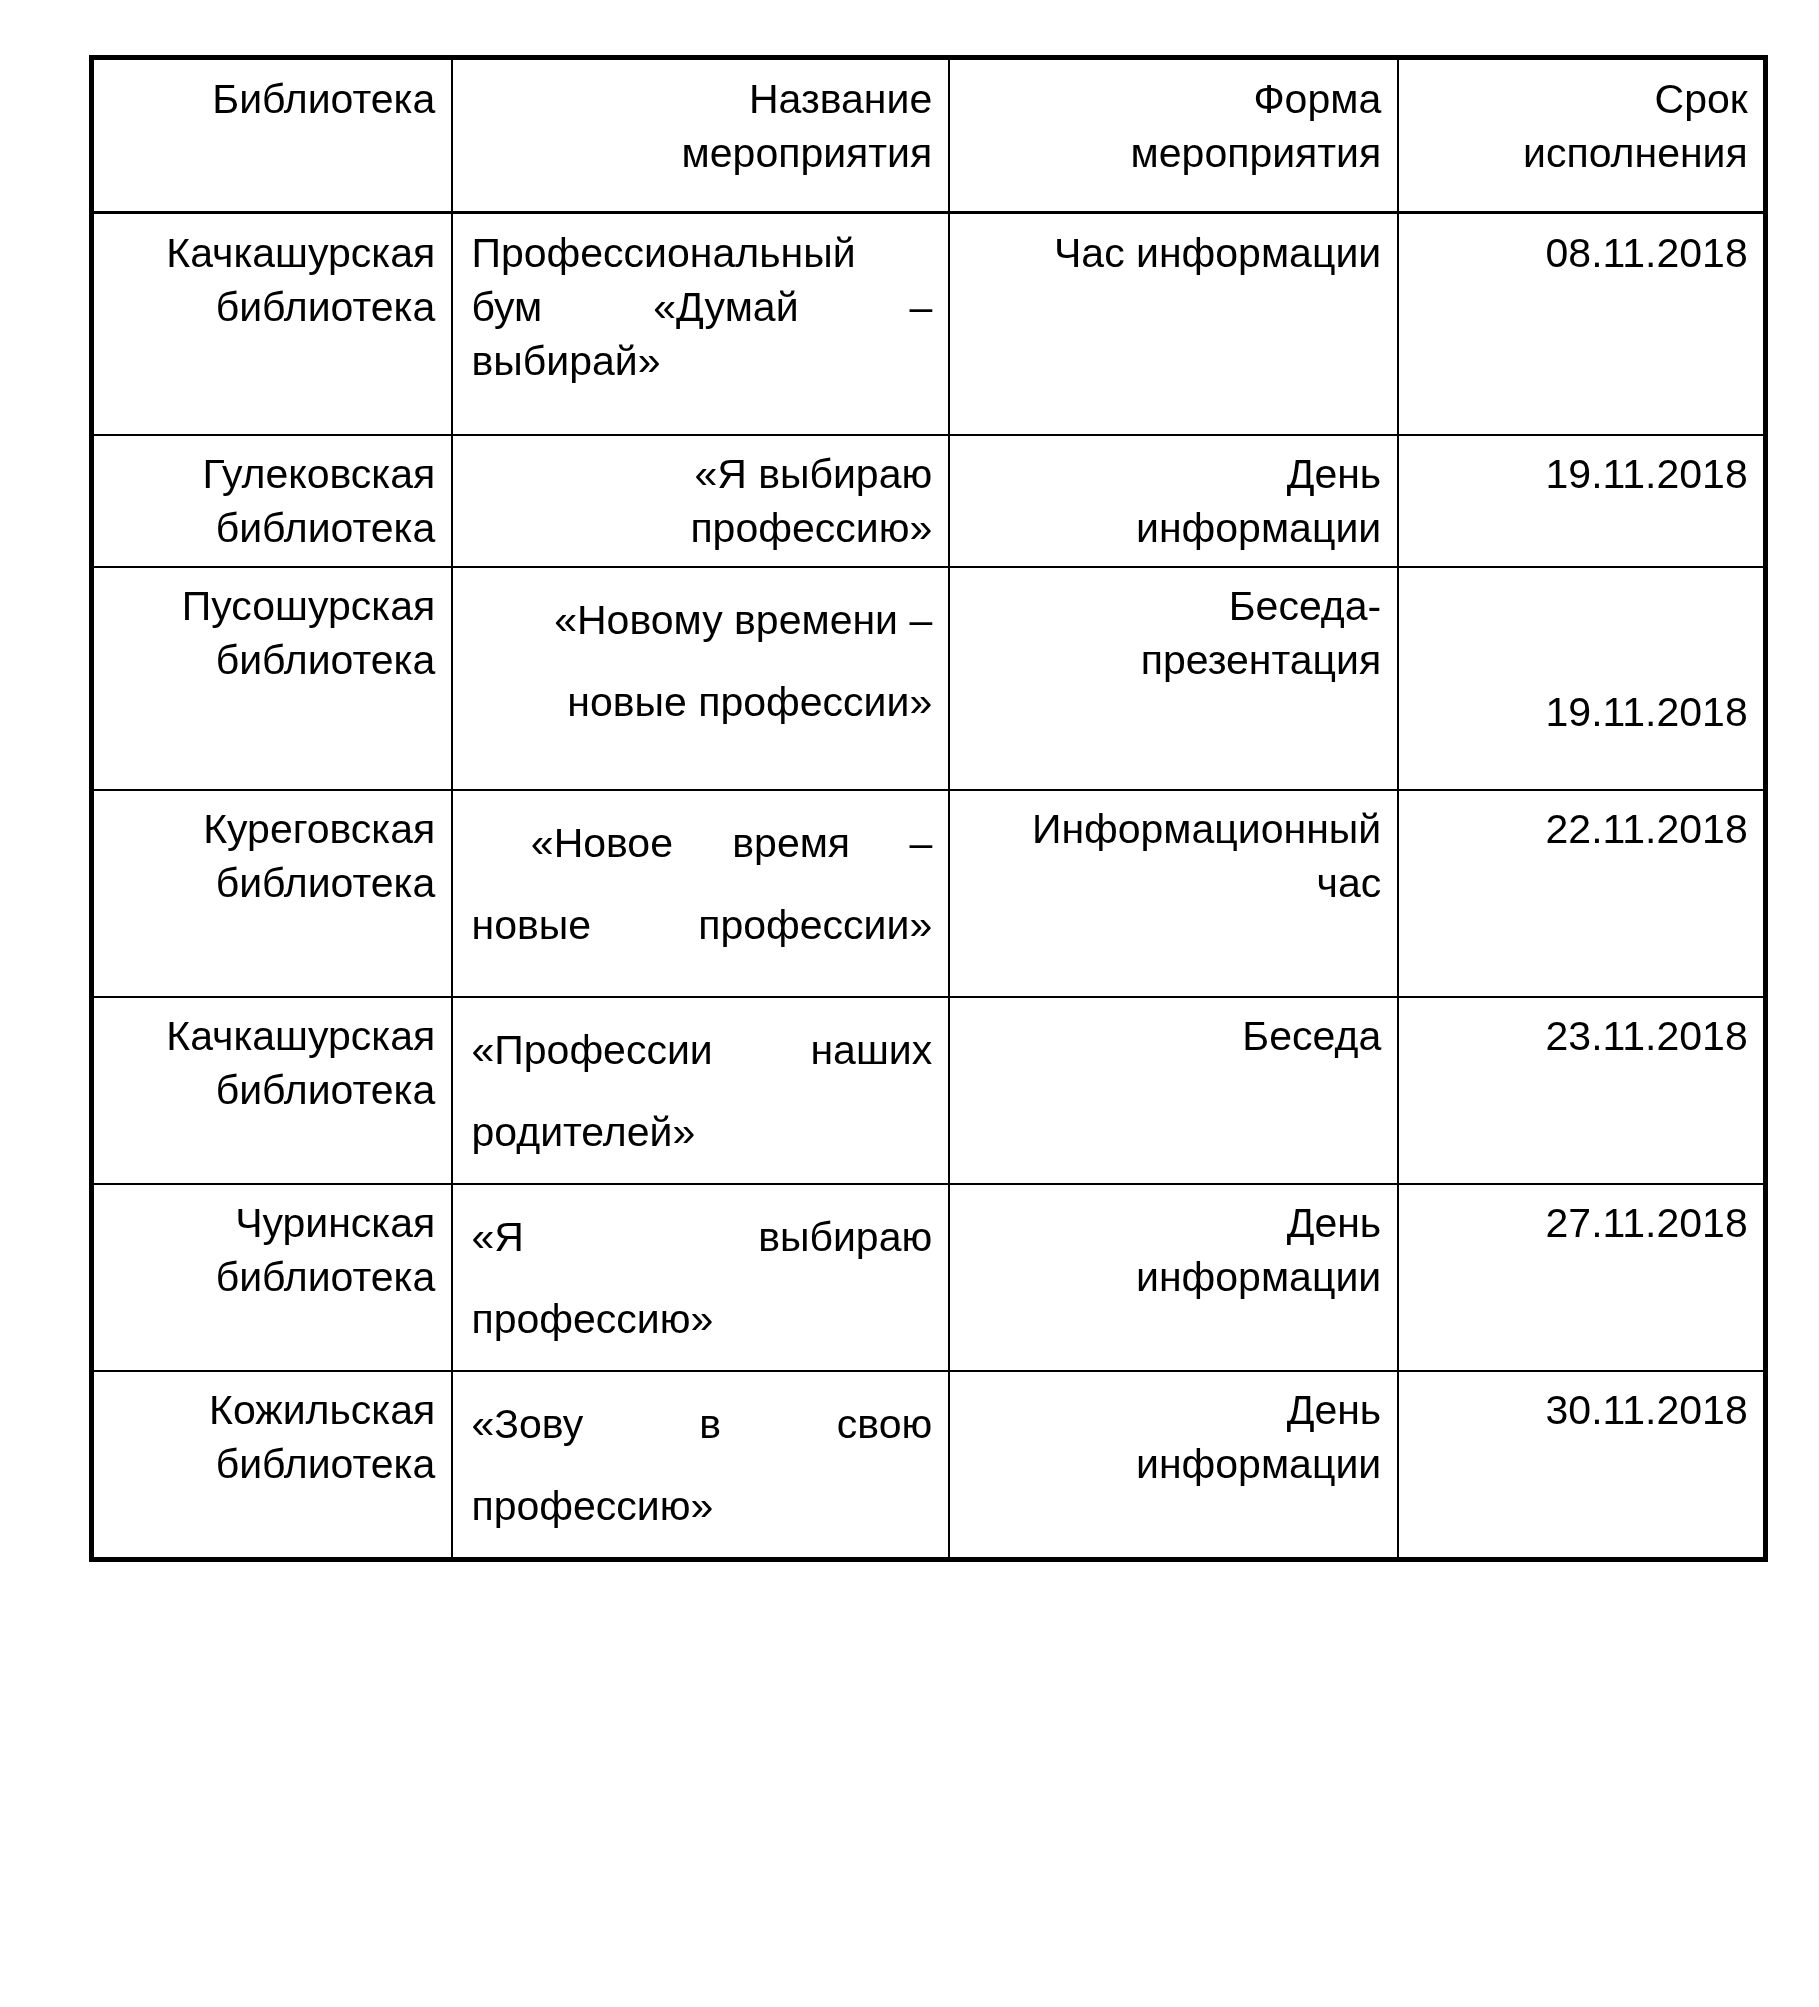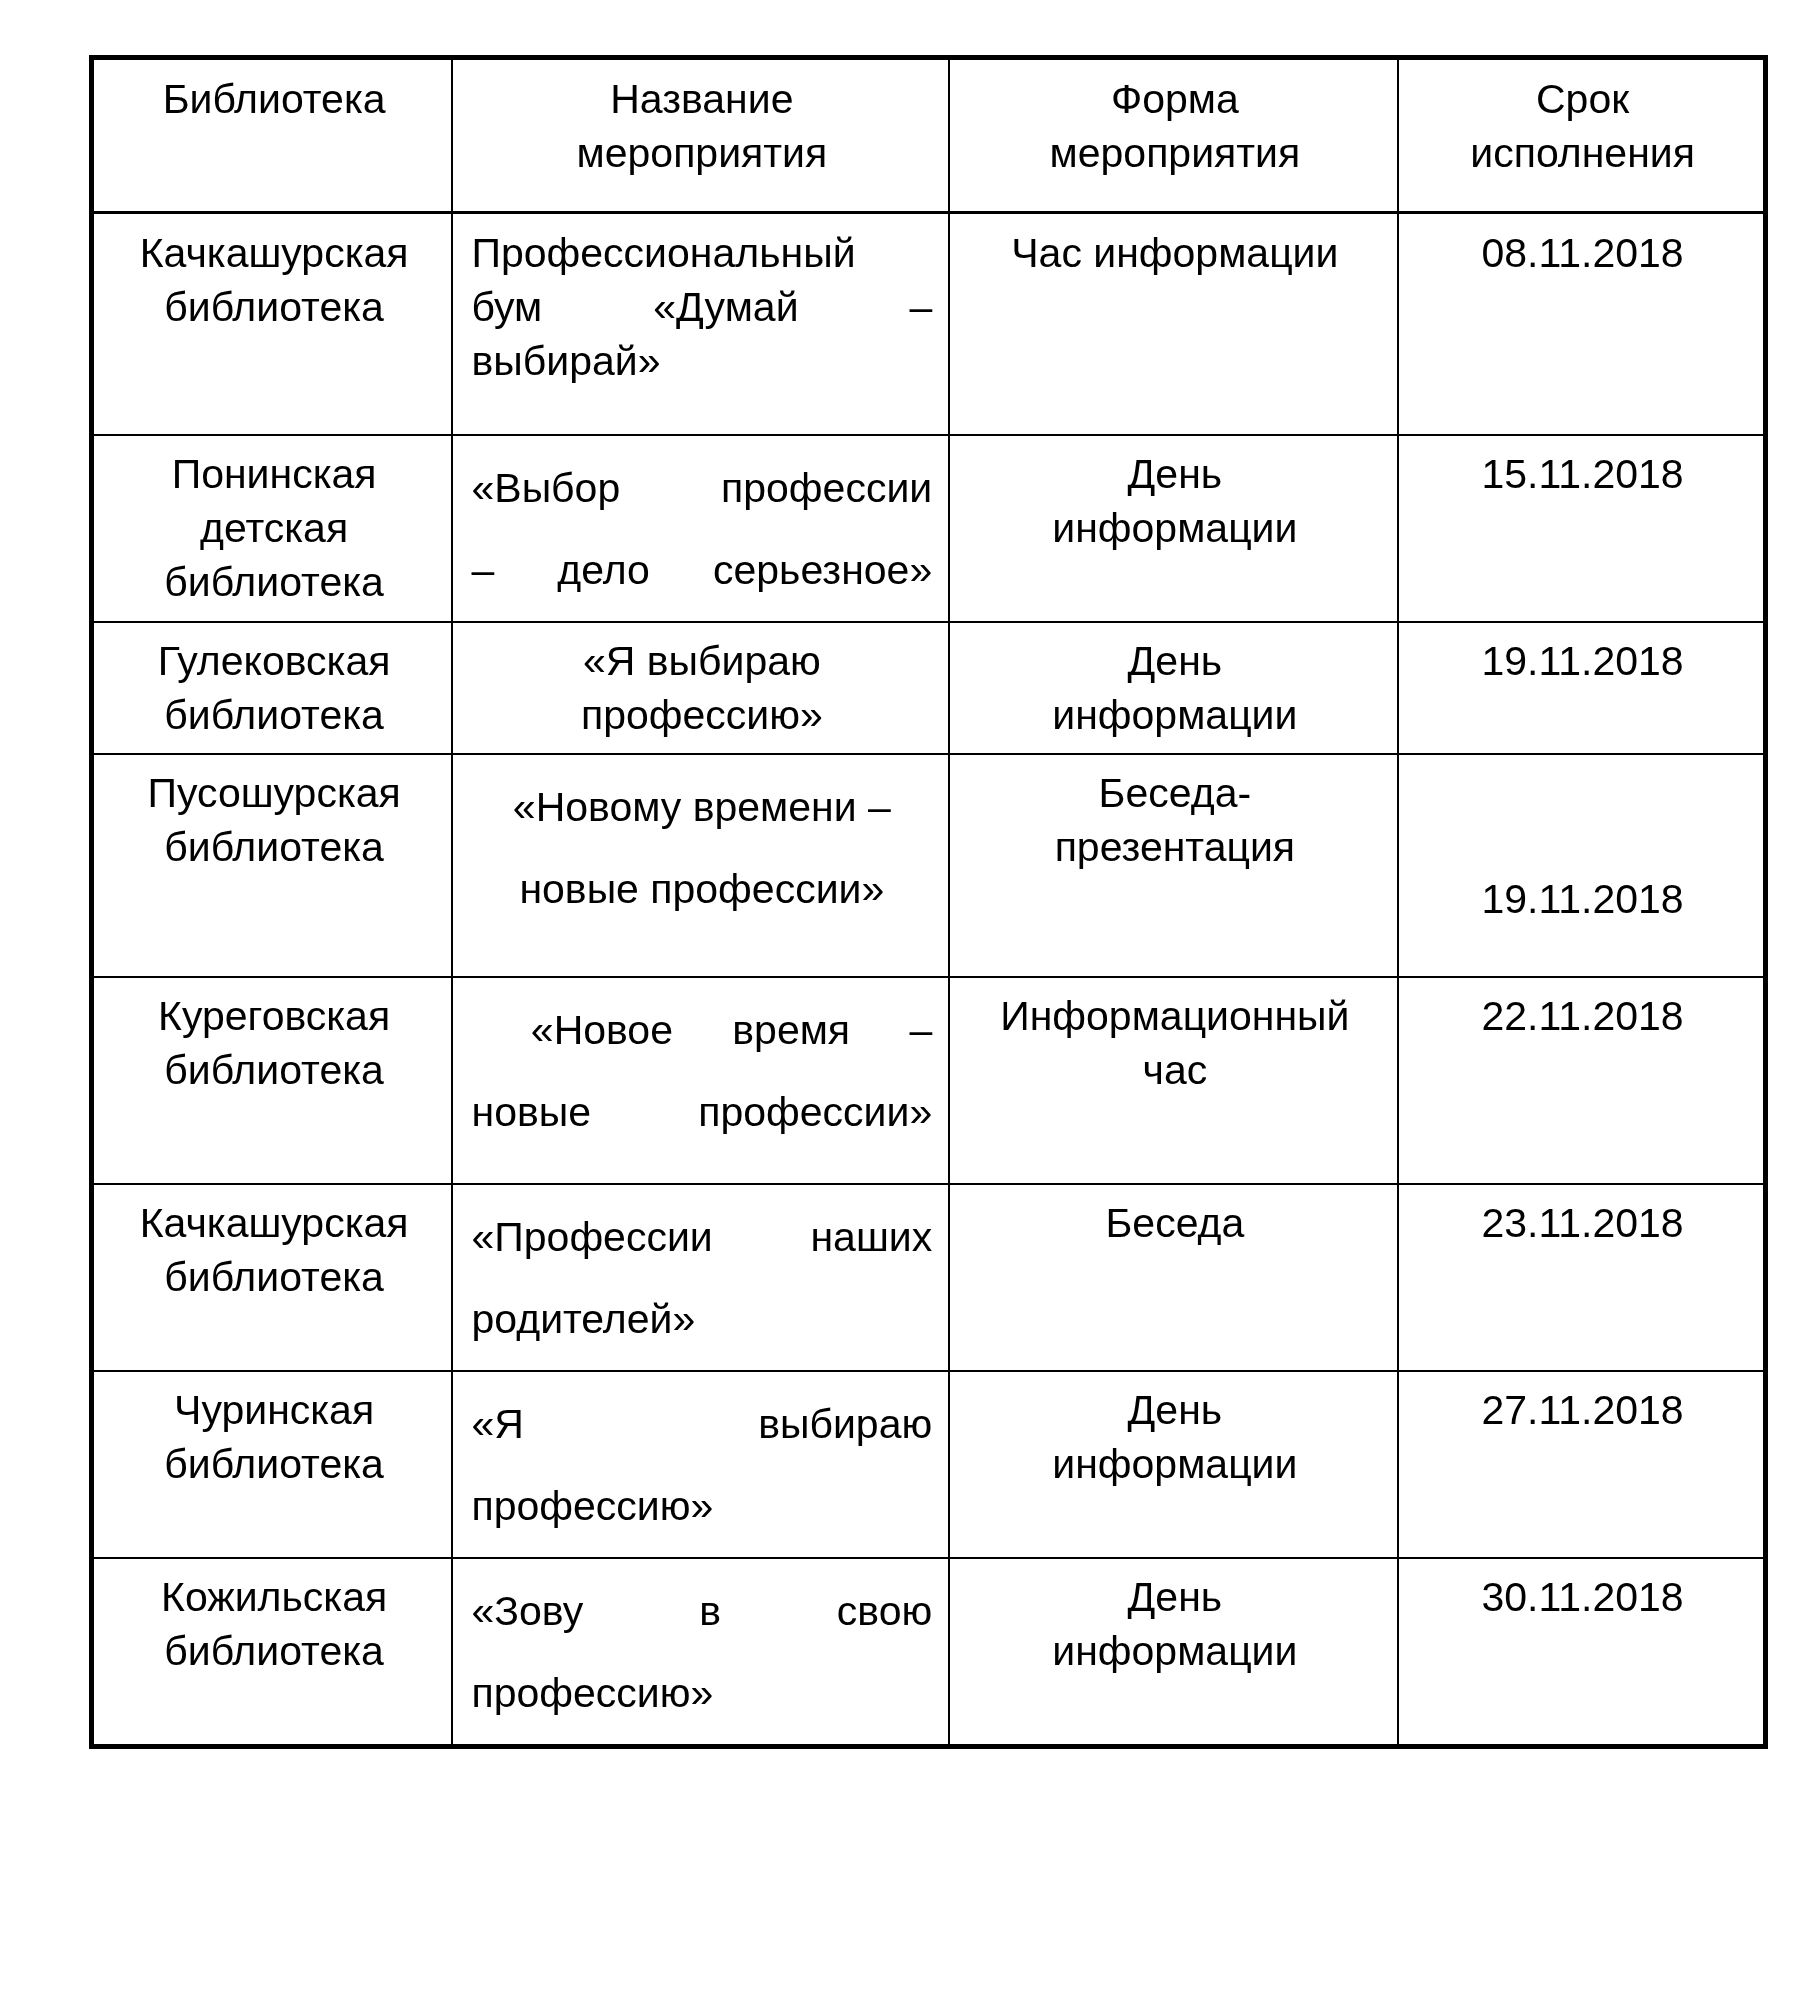--- a/index.html
+++ b/index.html
@@ -25,21 +25,21 @@
     table-layout: fixed;
     border: 5.7px solid #000000;
   }
   col.c1 { width: 360px; }
   col.c2 { width: 497px; }
   col.c3 { width: 449px; }
   col.c4 { width: 368px; }
   th, td {
     border: 2.9px solid #000000;
     vertical-align: top;
-    text-align: center;
+    text-align: right;
     font-weight: normal;
     font-size: 41px;
     line-height: 54px;
     padding: 11.5px 15.3px 9.6px 19px;
     white-space: pre-line;
     overflow: hidden;
   }
   tr.hdr > th { border-bottom-width: 3.8px; height: 130px; }
   tr.r1 { height: 222px; }
   tr.r2 { height: 169px; }
@@ -79,30 +79,20 @@
 исполнения</th>
     </tr>
     <tr class="r1">
       <td>Качкашурская
 библиотека</td>
       <td class="jall">Профессиональный
 бум «Думай –
 выбирай»</td>
       <td>Час информации</td>
       <td>08.11.2018</td>
-    </tr>
-    <tr class="r3">
-      <td>Понинская
-детская
-библиотека</td>
-      <td class="jall ls">«Выбор профессии
-– дело серьезное»</td>
-      <td>День
-информации</td>
-      <td>15.11.2018</td>
     </tr>
     <tr class="r4">
       <td>Гулековская
 библиотека</td>
       <td>«Я выбираю
 профессию»</td>
       <td>День
 информации</td>
       <td>19.11.2018</td>
     </tr>

